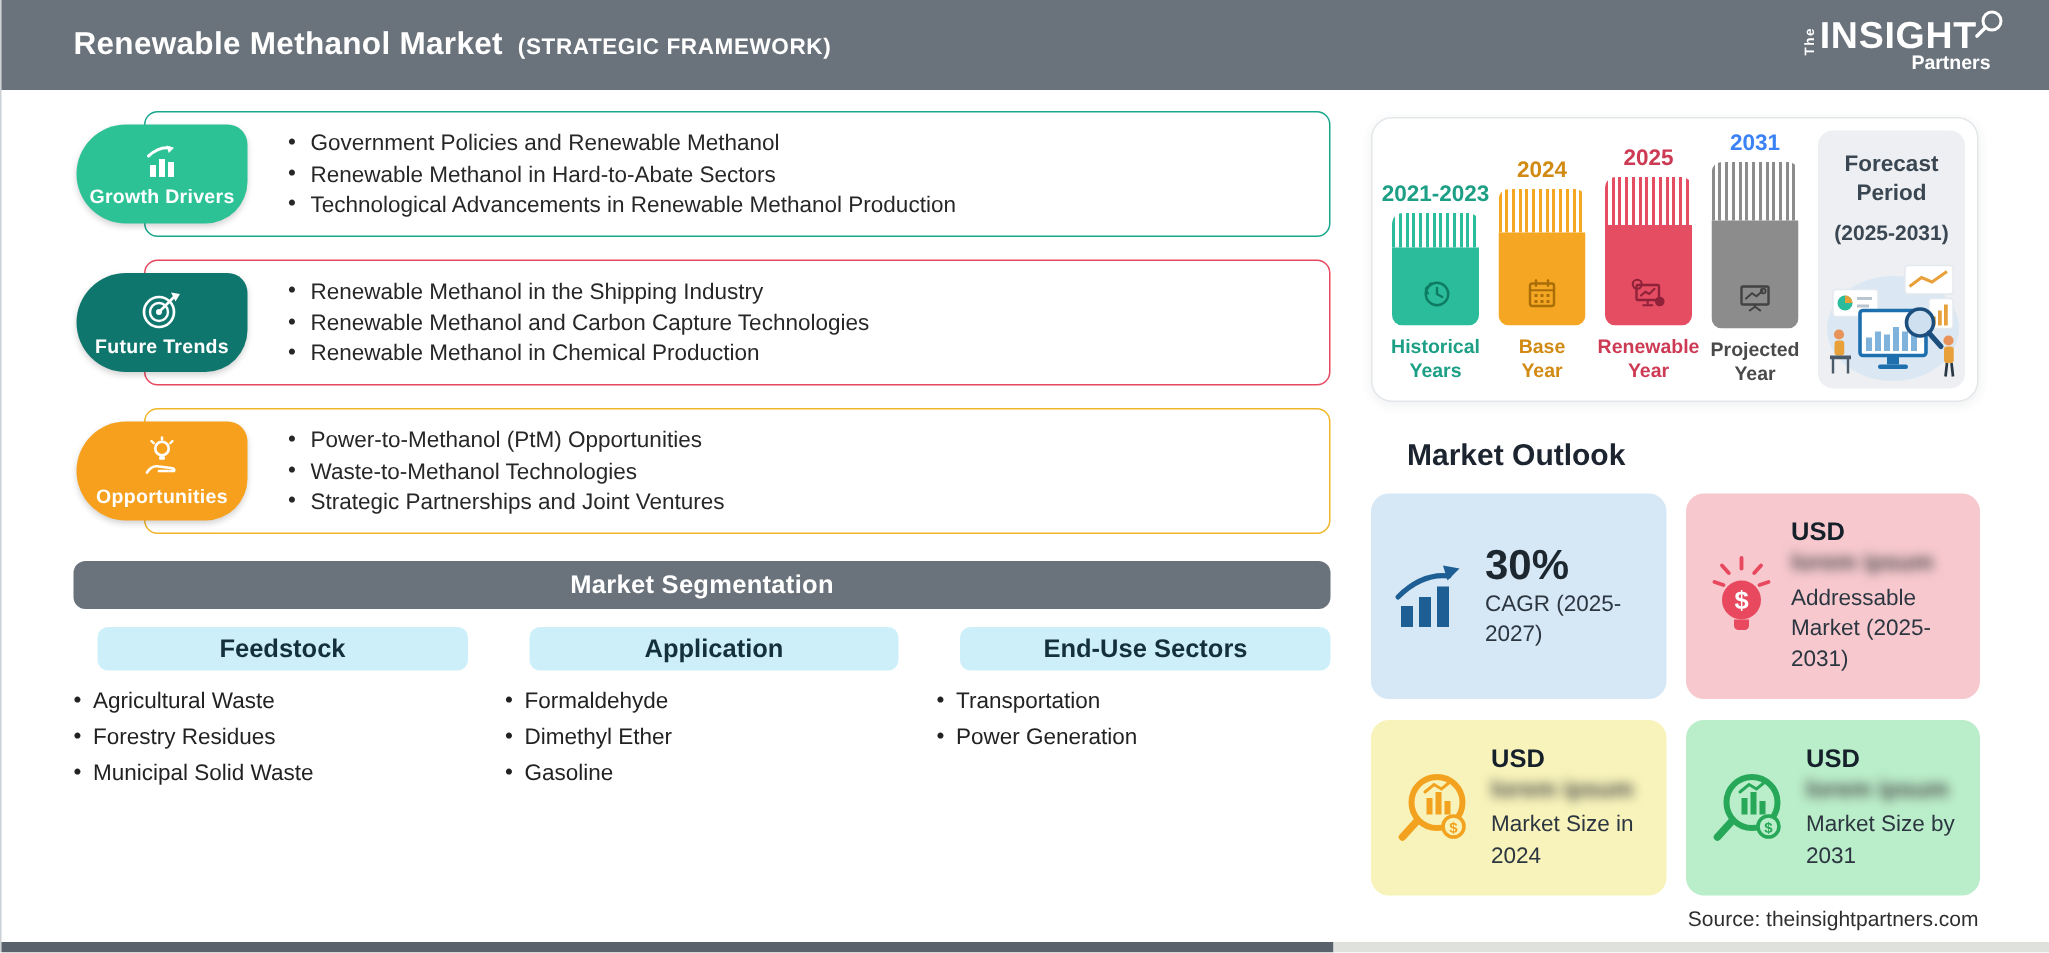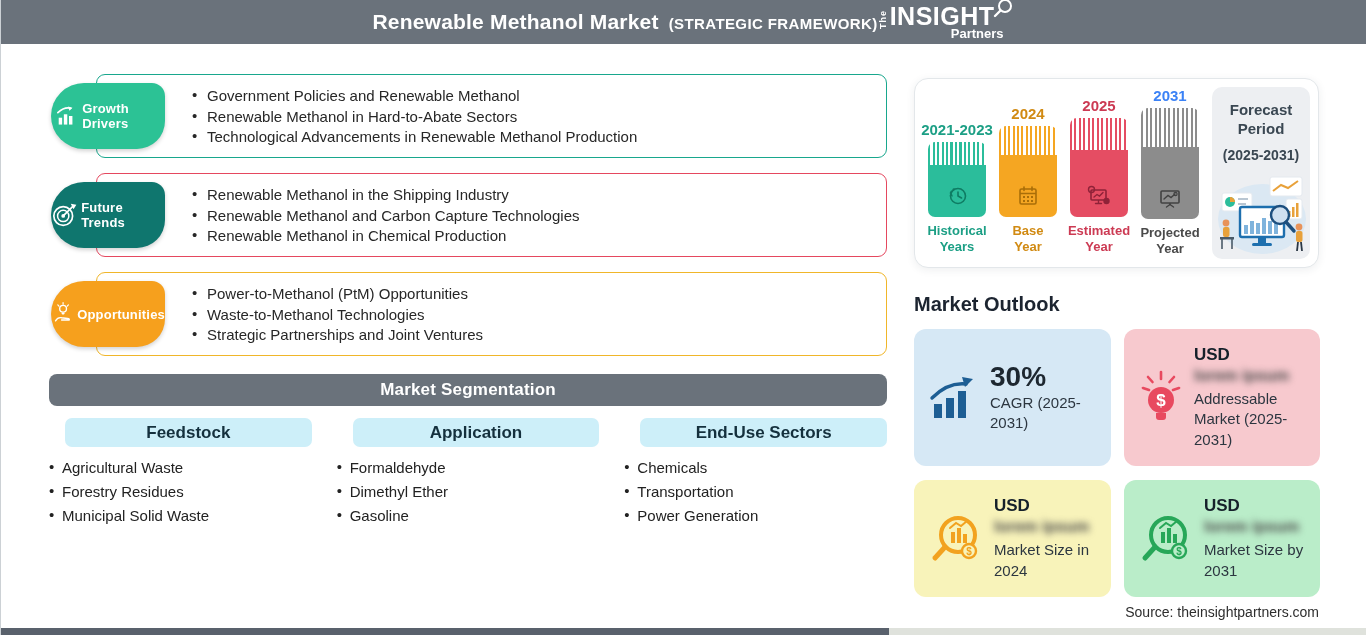--- a/index.html
+++ b/index.html
@@ -2,22 +2,22 @@
 <html><head>
 <meta charset="utf-8">
 <style>
   * { margin:0; padding:0; box-sizing:border-box; }
   html,body { width:1366px; height:635px; background:#ffffff;
     font-family:"Liberation Sans","DejaVu Sans",sans-serif; overflow:hidden; }
   .page { position:relative; width:1366px; height:635px; background:#ffffff;
     border-left:1px solid #ccd1d5; }
 
   
-  .header { position:absolute; left:0; top:0; width:1366px; height:44px;
-    background:#6a727b; display:flex; align-items:center; justify-content:center;
+  .header { position:absolute; left:0; top:0; width:1366px; height:60px;
+    background:#6a727b; display:flex; align-items:center; justify-content:space-between;
     padding:0 30px 0 48px; }
   .title-wrap { display:flex; align-items:baseline; gap:10px; color:#fff; }
   .title { font-size:21px; font-weight:bold; letter-spacing:.2px; }
   .subtitle { font-size:15px; font-weight:600; letter-spacing:.4px; }
   .logo { display:flex; align-items:flex-start; color:#fff; }
   .logo-the { writing-mode:vertical-rl; transform:rotate(180deg); font-size:9px;
     font-weight:bold; letter-spacing:1px; margin-top:6px; margin-right:2px; }
   .logo-main { display:flex; flex-direction:column; align-items:flex-end; }
   .logo-row { display:flex; align-items:flex-start; }
   .logo-insight { font-size:25px; font-weight:bold; letter-spacing:.5px; line-height:1; }
@@ -30,21 +30,21 @@
   .fw-box { position:absolute; left:47px; top:0; right:0; bottom:0;
     border-radius:9px; background:#fff; padding:8px 16px 8px 95px;
     display:flex; flex-direction:column; justify-content:space-evenly; }
   .fw-box.gd { border:1.5px solid #18a78d; }
   .fw-box.ft { border:1.5px solid #e5485f; }
   .fw-box.op { border:1.5px solid #f0b62a; }
   .fw-item { font-size:15px; color:#272727; position:relative; padding-left:15px; }
   .fw-item::before { content:"•"; position:absolute; left:0; top:-1px; font-size:15px; }
   .pill { position:absolute; left:2px; top:50%; transform:translateY(-50%);
     width:114px; height:66px; border-radius:40px 16px 34px 40px;
-    display:flex; flex-direction:row; align-items:center; justify-content:center;
+    display:flex; flex-direction:column; align-items:center; justify-content:center;
     color:#fff; gap:2px; box-shadow:0 2px 4px rgba(0,0,0,.18); }
   .pill.gd { background:#2cc295; }
   .pill.ft { background:#0f766e; }
   .pill.op { background:#f6a01d; }
   .pill-label { font-size:13px; font-weight:bold; letter-spacing:.2px; }
 
   .seg-bar { margin-top:18px; height:32px; background:#6a727b; border-radius:8px;
     display:flex; align-items:center; justify-content:center; }
   .seg-bar-label { color:#fff; font-size:17px; font-weight:bold; letter-spacing:.2px; }
   .seg-cols { margin-top:12px; display:grid; grid-template-columns:1fr 1fr 1fr; gap:25px; }
@@ -84,21 +84,21 @@
     margin-top:6px; height:34px; }
   .c-teal { color:#1c9f85; } .c-orange { color:#d18a12; } .c-red { color:#cc3a53; }
   .c-dark { color:#3b82f6; } .c-gray { color:#4a4a4a; }
 
   .forecast { width:104px; background:#edeff2; border-radius:10px; position:relative;
     padding-top:14px; text-align:center; }
   .forecast-line { font-size:15px; font-weight:bold; color:#3a4752; line-height:1.25; }
   .forecast-range { font-size:14px; font-weight:bold; color:#3a4752; margin-top:8px; }
   .forecast-illus { position:absolute; left:50%; transform:translateX(-50%); bottom:4px; }
 
-  .outlook-heading { margin-top:25px; font-size:20px; font-weight:bold; color:#1c2430; }
+  .outlook-heading { margin-top:25px; font-size:20px; font-weight:bold; color:#1c2430;margin-left:24px; }
   .cards { margin-top:13px; display:grid; grid-template-columns:197px 196px;
     grid-template-rows:137px 117px; gap:14px 13px; }
   .card { border-radius:12px; display:flex; align-items:center; padding:10px 12px 10px 14px; gap:10px; }
   .card-blue { background:#d6e8f5; }
   .card-pink { background:#f7c9ce; }
   .card-yellow { background:#f8f3ba; }
   .card-green { background:#baedc9; }
   .card-icon { flex:0 0 auto; display:flex; align-items:center; justify-content:center; }
   .card-text { display:flex; flex-direction:column; }
   .big-value { font-size:28px; font-weight:bold; color:#1d2730; line-height:1.1; }
@@ -213,21 +213,20 @@
         <div class="seg-head">Application</div>
         <ul class="seg-list">
           <li>Formaldehyde</li>
           <li>Dimethyl Ether</li>
           <li>Gasoline</li>
         </ul>
       </div>
       <div>
         <div class="seg-head">End-Use Sectors</div>
         <ul class="seg-list">
-          <li>Chemicals</li>
           <li>Transportation</li>
           <li>Power Generation</li>
         </ul>
       </div>
     </div>
   </div>
 
   <div class="right">
 
     <div class="timeline">
@@ -281,21 +280,21 @@
               <svg width="26" height="24" viewBox="0 0 26 24">
                 <rect x="5" y="6" width="15" height="10" rx="1" fill="none" stroke="#8f2238" stroke-width="1.6"></rect>
                 <path d="M8 13 L11 10.5 L13.5 12 L17 8.5" fill="none" stroke="#8f2238" stroke-width="1.4" stroke-linecap="round"></path>
                 <circle cx="5.5" cy="5.5" r="3" fill="none" stroke="#8f2238" stroke-width="1.4"></circle>
                 <circle cx="20.5" cy="17" r="3.2" fill="#8f2238"></circle>
                 <line x1="12.5" y1="16" x2="12.5" y2="19" stroke="#8f2238" stroke-width="1.4"></line>
                 <line x1="9.5" y1="19.5" x2="15.5" y2="19.5" stroke="#8f2238" stroke-width="1.4" stroke-linecap="round"></line>
               </svg>
             </div>
           </div>
-          <div class="bar-label c-red">Estimated Year</div>
+          <div class="bar-label c-red">Renewable Year</div>
         </div>
 
         <div class="bar-col b4">
           <span class="bar-year c-dark">2031</span>
           <div class="tbar">
             <div class="stripes"></div>
             <div class="solid">
               <svg width="26" height="24" viewBox="0 0 26 24">
                 <rect x="4" y="5" width="18" height="12" rx="1" fill="none" stroke="#424242" stroke-width="1.6"></rect>
                 <path d="M7 13 L11 9.5 L14 11.5 L18 8" fill="none" stroke="#424242" stroke-width="1.4" stroke-linecap="round"></path>
@@ -360,21 +359,21 @@
           <svg width="52" height="48" viewBox="0 0 52 48">
             <rect x="6" y="30" width="8" height="14" fill="#1d5e94"></rect>
             <rect x="18" y="24" width="8" height="20" fill="#1d5e94"></rect>
             <rect x="30" y="17" width="8" height="27" fill="#1d5e94"></rect>
             <path d="M4 24 Q20 8 38 10" fill="none" stroke="#1d5e94" stroke-width="3.4" stroke-linecap="round"></path>
             <path d="M34 3 L45 5 L37 13 Z" fill="#1d5e94"></path>
           </svg>
         </div>
         <div class="card-text">
           <span class="big-value">30%</span>
-          <span class="card-caption">CAGR (2025-2031)</span>
+          <span class="card-caption">CAGR (2025-2027)</span>
         </div>
       </div>
 
       <div class="card card-pink">
         <div class="card-icon">
           <svg width="46" height="56" viewBox="0 0 46 56">
             <g stroke="#e8495f" stroke-width="2.6" stroke-linecap="round">
               <line x1="23" y1="2" x2="23" y2="9"></line>
               <line x1="10" y1="7" x2="14.5" y2="12"></line>
               <line x1="36" y1="7" x2="31.5" y2="12"></line>

